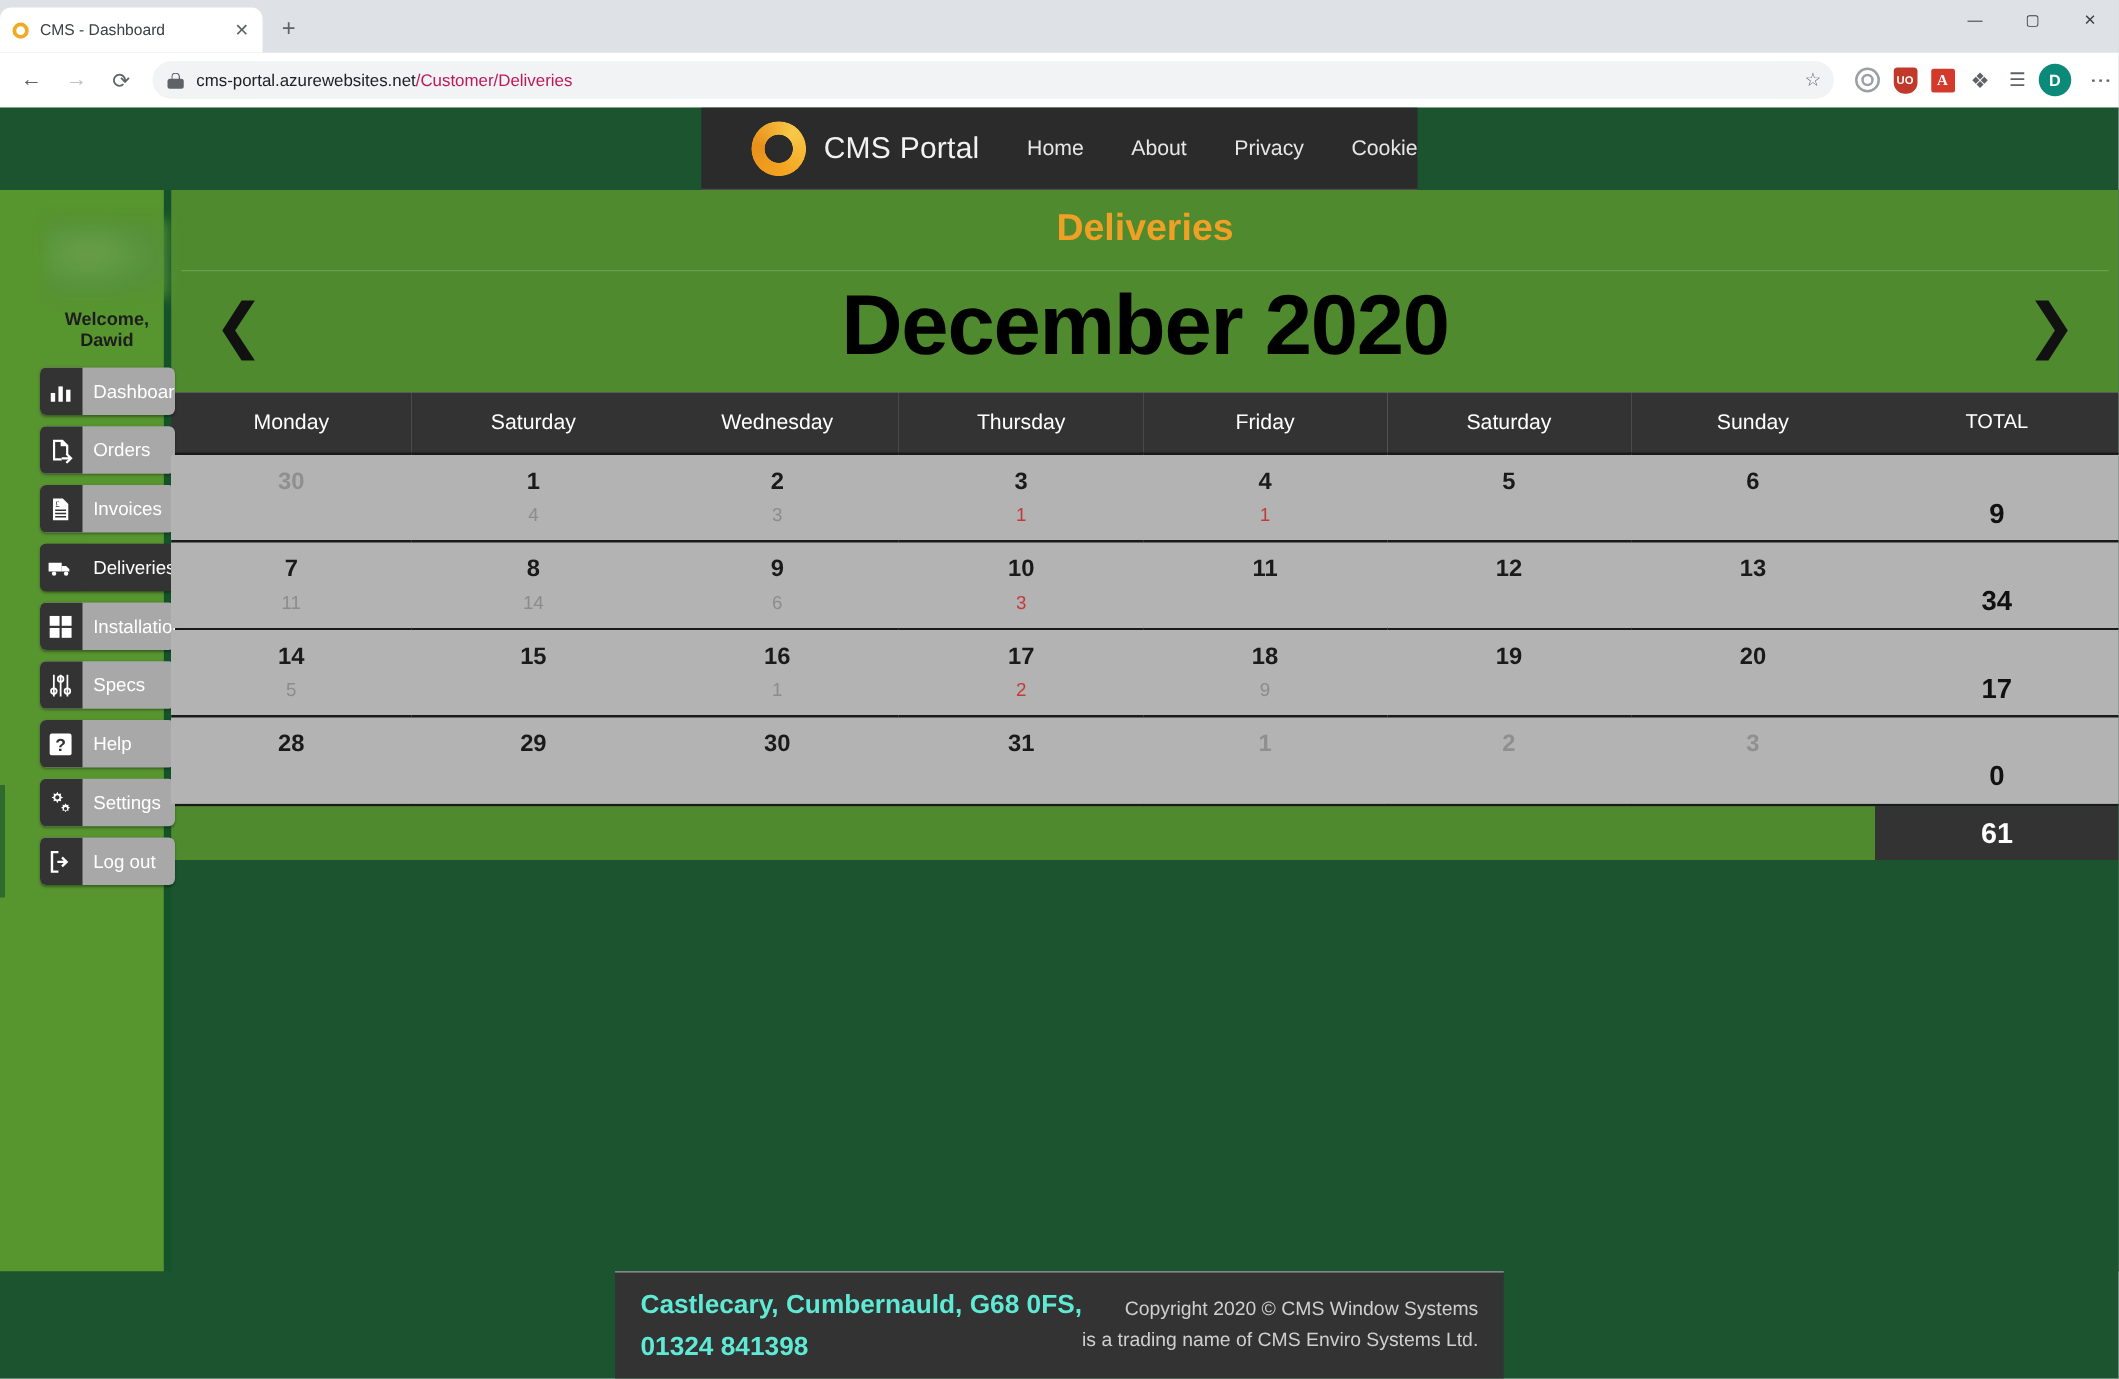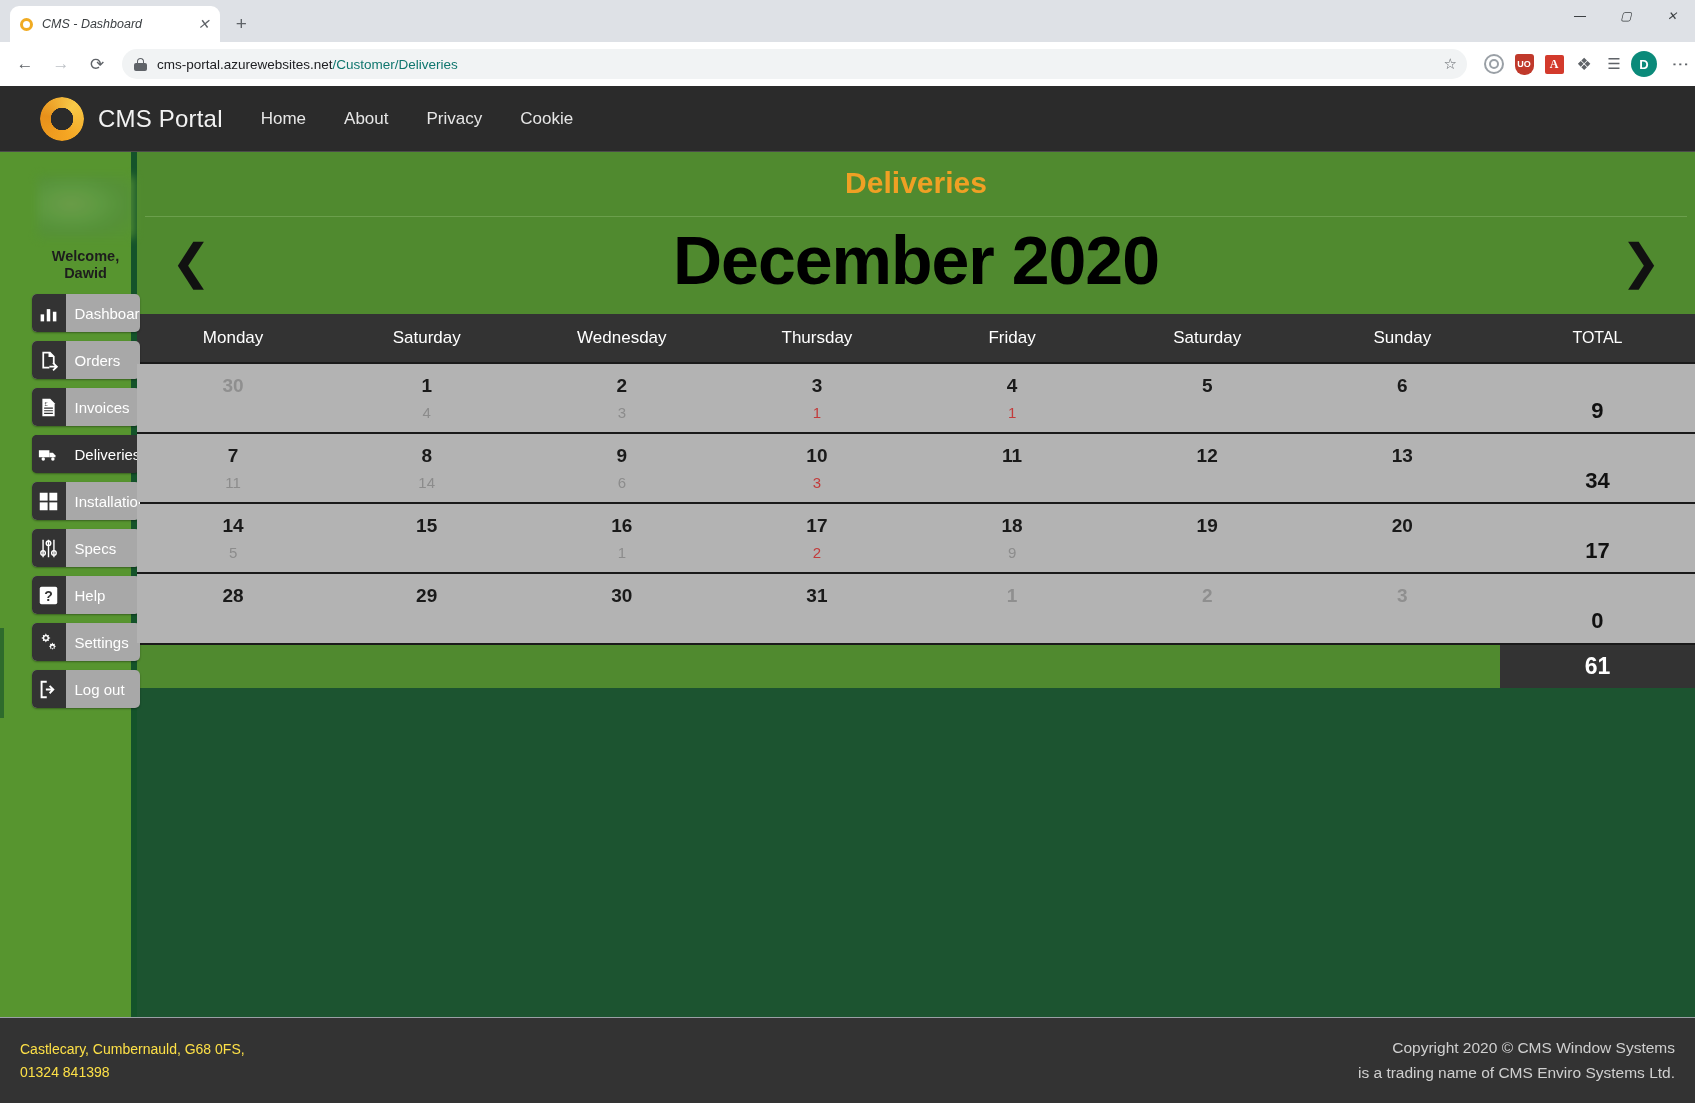--- a/index.html
+++ b/index.html
@@ -5,21 +5,21 @@
   * { margin:0; padding:0; box-sizing:border-box; }
   html,body { width:1695px; height:1103px; overflow:hidden; }
   body {
     font-family:"Liberation Sans", sans-serif;
     background:#ffffff;
   }
 
   
   .browser { width:1695px; height:1103px; display:flex; flex-direction:column; background:#dee1e6; }
 
-  .tabstrip { height:42px; background:#dee1e6; display:flex; align-items:flex-end; position:relative; padding-left:10px;font-style:italic; }
+  .tabstrip { height:42px; background:#dee1e6; display:flex; align-items:flex-end; position:relative; padding-left:0; }
   .tab {
     width:210px; height:36px; background:#ffffff; border-radius:9px 9px 0 0;
     display:flex; align-items:center; padding:0 8px; gap:8px; position:relative;
   }
   .tab-fav { width:16px; height:16px; flex:0 0 16px; display:flex; align-items:center; justify-content:center; }
   .tab-fav .ring { width:13px; height:13px; border-radius:50%; border:3px solid #f0ab22; box-sizing:border-box; }
   .tab-title { font-size:12.5px; color:#3c4043; white-space:nowrap; overflow:hidden; text-overflow:ellipsis; flex:1; }
   .tab-close { width:17px; height:17px; display:flex; align-items:center; justify-content:center; color:#5f6368; font-size:14px; line-height:1; }
   .newtab { width:30px; height:30px; margin-left:6px; margin-bottom:3px; display:flex; align-items:center; justify-content:center; color:#5f6368; font-size:19px; }
 
@@ -30,35 +30,35 @@
   .tb-btn { width:34px; height:34px; display:flex; align-items:center; justify-content:center; color:#5f6368; font-size:17px; border-radius:50%; }
   .tb-btn.dim { color:#bdc1c6; }
   .omnibox {
     flex:1; height:30px; background:#f1f3f4; border-radius:16px; display:flex; align-items:center;
     padding:0 12px; gap:10px; margin:0 6px; position:relative;
   }
   .lock { width:13px; height:13px; position:relative; flex:0 0 13px; }
   .lock .body { position:absolute; bottom:0; left:0; width:13px; height:8px; background:#5f6368; border-radius:2px; }
   .lock .shackle { position:absolute; top:0; left:3px; width:7px; height:7px; border:1.7px solid #5f6368; border-bottom:none; border-radius:4px 4px 0 0; }
   .url { font-size:13.5px; color:#202124; white-space:nowrap; }
-  .url .path { color:#0f766e;margin-top:26px; }
+  .url .path { color:#be185d;margin-top:26px; }
   .star { position:absolute; right:10px; color:#5f6368; font-size:15px; }
   .ext-icons { display:flex; align-items:center; gap:4px; padding-left:6px; }
   .ext { width:26px; height:26px; display:flex; align-items:center; justify-content:center; }
   .ext-shield { width:19px; height:21px; background:#c0392b; border-radius:3px 3px 9px 9px; color:#fff; font-size:9px; font-weight:bold; display:flex; align-items:center; justify-content:center; }
   .ext-pdf { width:19px; height:19px; background:#d33a2c; border-radius:2px; color:#fff; font-size:12px; font-weight:bold; display:flex; align-items:center; justify-content:center; font-family:"Liberation Serif",serif; }
   .ext-film { width:20px; height:20px; border-radius:50%; border:2.5px solid #9aa0a6; position:relative; }
   .ext-film:after { content:""; position:absolute; inset:3px; border-radius:50%; border:2px solid #9aa0a6; }
   .ext-puzzle { color:#5f6368; font-size:17px; }
   .ext-list { color:#5f6368; font-size:15px; }
   .avatar-btn { width:26px; height:26px; border-radius:50%; background:#0b8a7a; color:#fff; font-size:13px; font-weight:bold; display:flex; align-items:center; justify-content:center; }
   .kebab { color:#5f6368; font-size:17px; line-height:0.6; letter-spacing:0; writing-mode:vertical-rl; width:22px; text-align:center;}
 
   
-  .page { flex:1; display:flex; flex-direction:column; background:#1c5430; overflow:hidden; }
+  .page { flex:1; display:flex; flex-direction:column; background:#1c5430; overflow:hidden;align-items:center; }
 
   .navbar { height:66px; background:#2b2b2b; display:flex; align-items:center; padding-left:40px; gap:26px; flex:0 0 66px; border-bottom:1px solid #4a4a4a;}
   .brand { display:flex; align-items:center; gap:14px; }
   .brand-logo { width:44px; height:44px; border-radius:50%; border:10px solid #f5a623; box-sizing:border-box;
                 background:conic-gradient(from 40deg,#f7c948,#f5a623,#e8901a,#f7c948); -webkit-mask:radial-gradient(circle,transparent 11px,#000 11.5px); mask:radial-gradient(circle,transparent 11px,#000 11.5px); border:none; }
   .brand-name { color:#f2f2f2; font-size:24px; letter-spacing:0.2px; }
   .navlinks { display:flex; gap:38px; margin-left:12px; }
   .navlinks a { color:#e6e6e6; font-size:17px; text-decoration:none; }
 
   .body-row { flex:1; display:flex; min-height:0; }
@@ -101,21 +101,21 @@
   td.total { background:#b3b3b3; }
   .tnum { font-size:22px; font-weight:bold; color:#111111; display:block; padding-top:34px; }
 
   .grand-row { display:flex; border-left:6px solid #14532a; border-top:2px solid #1a1a1a; }
   .grand-left { flex:1; background:#508a2f; height:43px; }
   .grand-right { width:12.5%; background:#333333; height:43px; color:#ffffff; font-size:23px; font-weight:bold; display:flex; align-items:center; justify-content:center; }
 
   .filler { flex:1; background:#1c5430; border-left:6px solid #14532a; }
 
   .footer { height:86px; flex:0 0 86px; background:#333333; border-top:1px solid #9aa0a6; display:flex; align-items:center; justify-content:space-between; padding:0 20px; }
-  .foot-left { color:#fde047; font-size:14px; line-height:1.6; }
+  .foot-left { color:#5eead4; font-size:21px; line-height:1.6;font-weight:bold; }
   .foot-right { color:#cfcfcf; font-size:15.5px; line-height:1.6; text-align:right; }
 </style>
 </head>
 <body>
 
 <div class="browser">
 
   <div class="tabstrip">
     <div class="tab">
       <span class="tab-fav">

